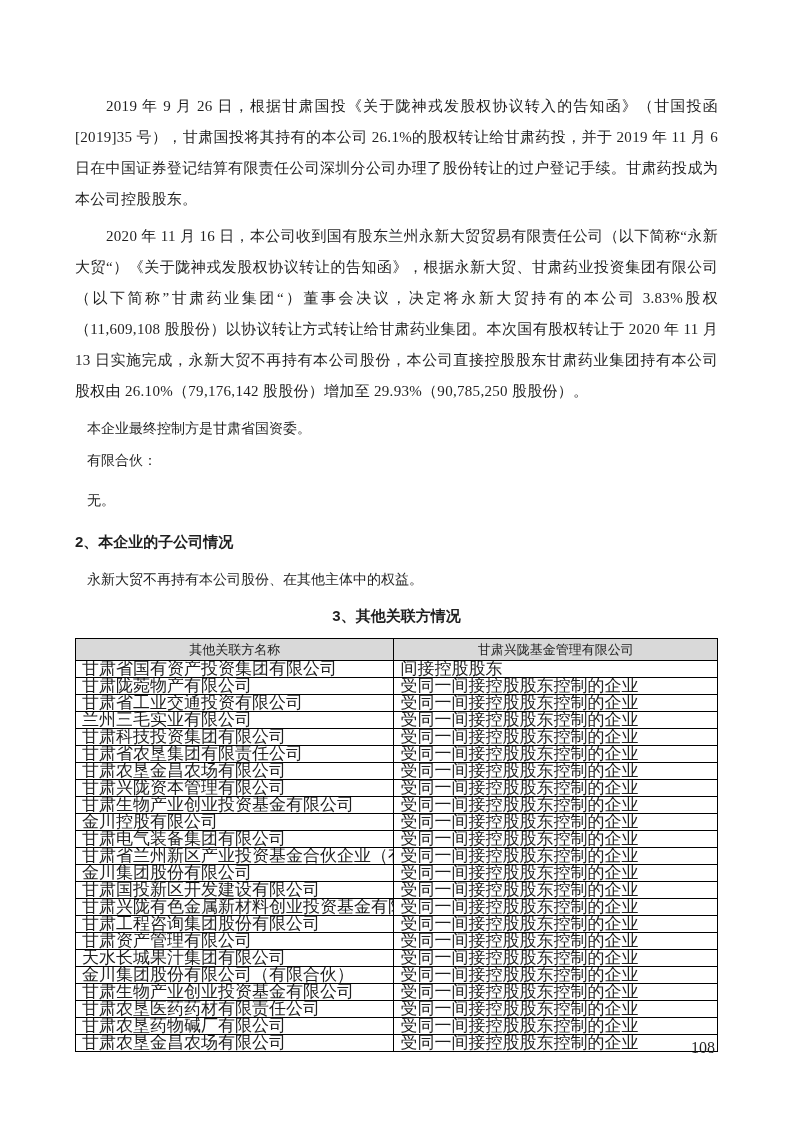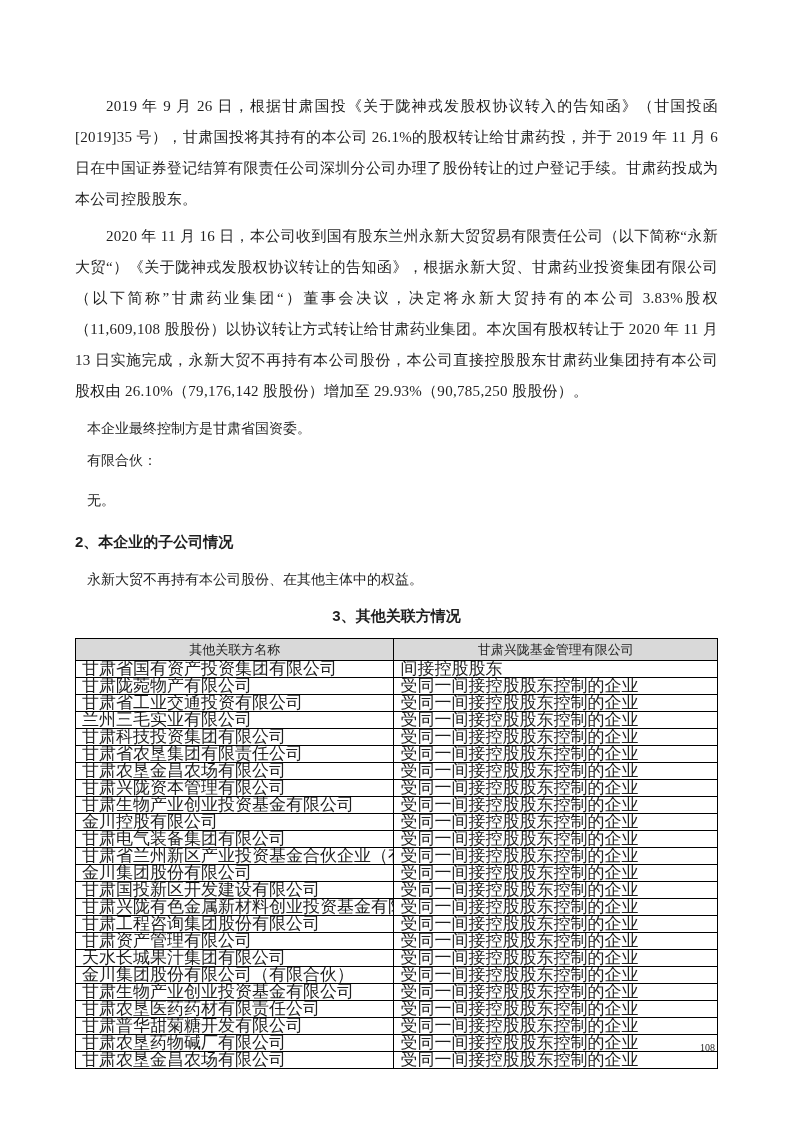--- a/index.html
+++ b/index.html
@@ -67,21 +67,21 @@
     line-height: 16px;
     padding: 0 4px 0 6px;
     text-align: left;
   }
   col.c-name { width: 49.6%; }
 
   .page-number {
     position: absolute;
     top: 1040px;
     right: 78px;
-    font-size: 10px;
+    font-size: 16px;
     line-height: 16px;
   }
 </style>
 </head>
 <body>
 
 <div class="page">
   <div class="content">
 
     <p class="big">2019 年 9 月 26 日，根据甘肃国投《关于陇神戎发股权协议转入的告知函》（甘国投函[2019]35 号），甘肃国投将其持有的本公司 26.1%的股权转让给甘肃药投，并于 2019 年 11 月 6 日在中国证券登记结算有限责任公司深圳分公司办理了股份转让的过户登记手续。甘肃药投成为本公司控股股东。</p>
@@ -212,24 +212,20 @@
           <tr>
             <td>甘肃生物产业创业投资基金有限公司</td>
             <td>受同一间接控股股东控制的企业</td>
           </tr>
 
           <tr>
             <td>甘肃农垦医药药材有限责任公司</td>
             <td>受同一间接控股股东控制的企业</td>
           </tr>
 
-          <tr>
-            <td>甘肃普华甜菊糖开发有限公司</td>
-            <td>受同一间接控股股东控制的企业</td>
-          </tr>
 
           <tr>
             <td>甘肃农垦药物碱厂有限公司</td>
             <td>受同一间接控股股东控制的企业</td>
           </tr>
 
           <tr>
             <td>甘肃农垦金昌农场有限公司</td>
             <td>受同一间接控股股东控制的企业</td>
           </tr>

